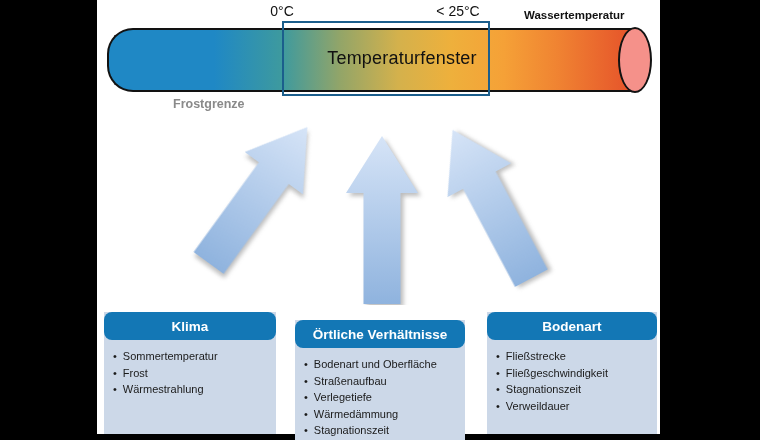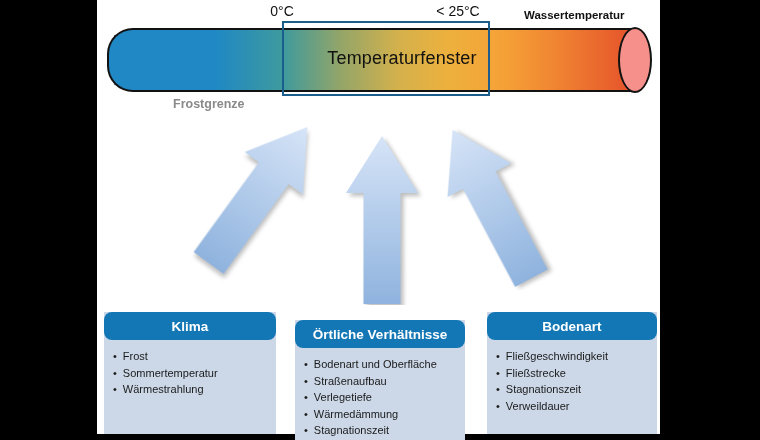--- a/index.html
+++ b/index.html
@@ -87,39 +87,39 @@
         <polygon points="0,-84 36,-27 18.5,-27 18.5,84 -18.5,84 -18.5,-27 -36,-27" fill="url(#arrowGrad)"></polygon>
       </g>
       <g transform="translate(352,79) rotate(-28)">
         <polygon points="0,-84 36,-27 18.5,-27 18.5,84 -18.5,84 -18.5,-27 -36,-27" fill="url(#arrowGrad)"></polygon>
       </g>
     </svg>
 
     <div class="abs factor-box fb1">
       <div class="box-header">Klima</div>
       <ul class="box-list">
+          <li>Sommertemperatur</li>
           <li>Frost</li>
-          <li>Sommertemperatur</li>
           <li>Wärmestrahlung</li>
         </ul>
     </div>
     <div class="abs factor-box fb2">
       <div class="box-header">Örtliche Verhältnisse</div>
       <ul class="box-list">
           <li>Bodenart und Oberfläche</li>
           <li>Straßenaufbau</li>
           <li>Verlegetiefe</li>
           <li>Wärmedämmung</li>
           <li>Stagnationszeit</li>
         </ul>
     </div>
     <div class="abs factor-box fb3">
       <div class="box-header">Bodenart</div>
       <ul class="box-list">
+          <li>Fließstrecke</li>
           <li>Fließgeschwindigkeit</li>
-          <li>Fließstrecke</li>
           <li>Stagnationszeit</li>
           <li>Verweildauer</li>
         </ul>
     </div>
 
   </div>
 </div>
 
 </body></html>

